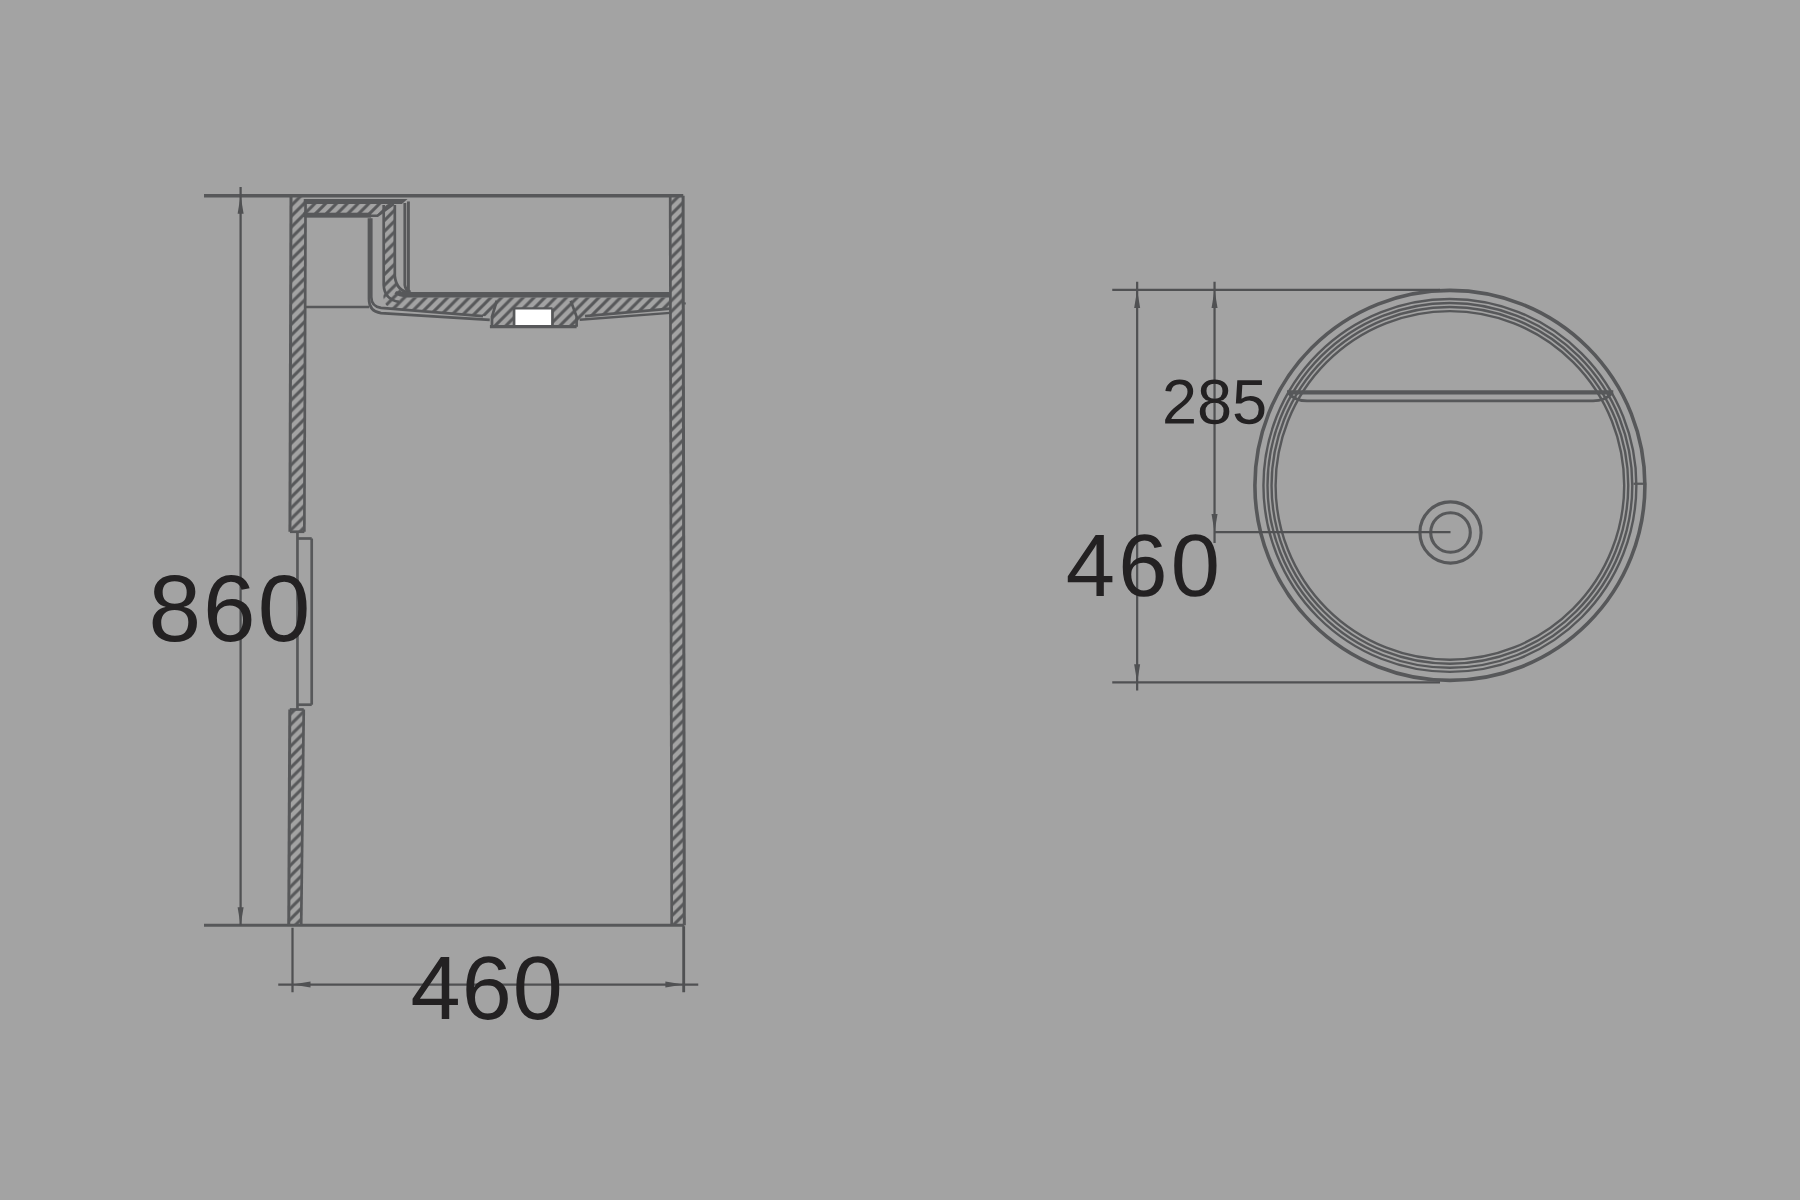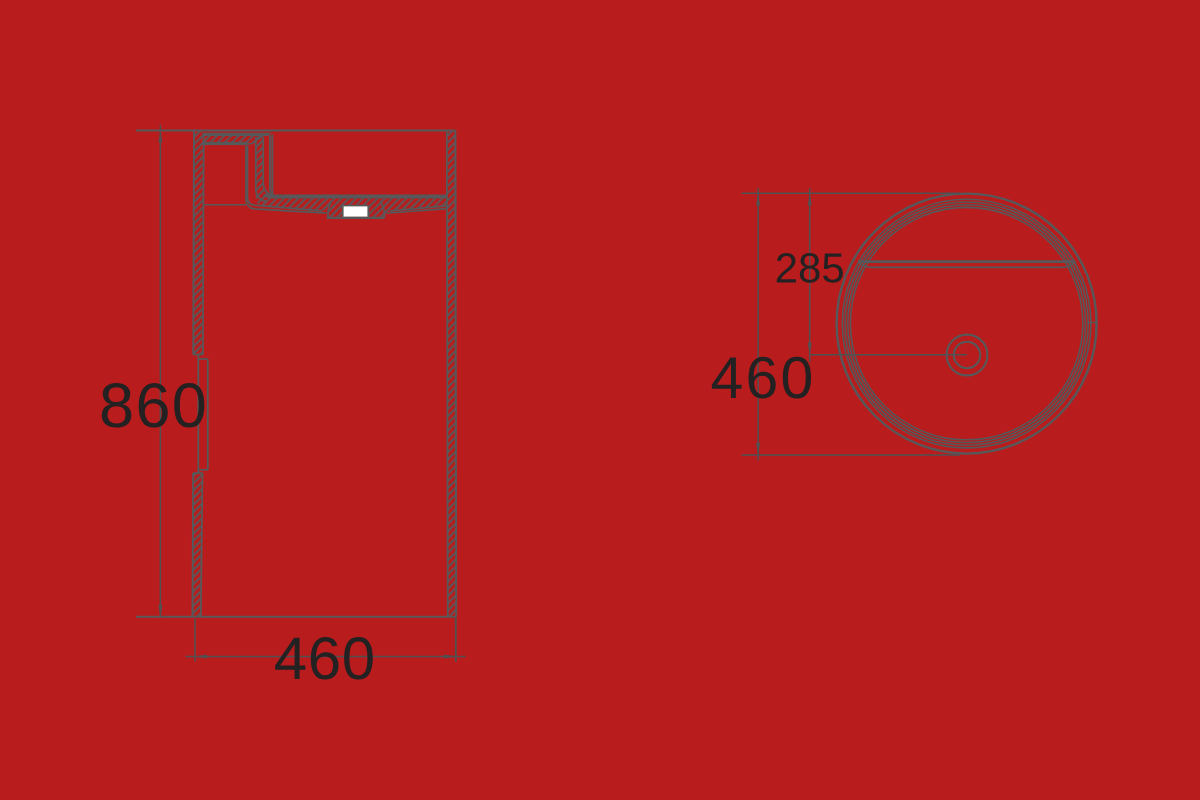--- a/index.html
+++ b/index.html
@@ -1,16 +1,16 @@
 <!DOCTYPE html>
 <html><head>
 <meta charset="utf-8">
 <style>
   html,body{margin:0;padding:0;background:#ffffff;}
-  .page{width:1200px;height:800px;position:relative;overflow:hidden;background:#b91c1c;}
+  .page{width:1200px;height:800px;position:relative;overflow:hidden;background:#a3a3a3;}
   svg{opacity:0.999;}
   text{font-family:"Liberation Sans", sans-serif;fill:#232122;-webkit-font-smoothing:antialiased;text-rendering:geometricPrecision;}
 </style>
 </head>
 <body>
 <div class="page">
 <svg width="1200" height="800" viewBox="0 0 1200 800">
 <defs>
   <pattern id="hatch" patternUnits="userSpaceOnUse" width="7.2" height="7.2">
     <path d="M-1.8,9 L9,-1.8 M-3.6,3.6 L3.6,-3.6 M3.6,10.8 L10.8,3.6" stroke="#57585a" stroke-width="2" fill="none"></path>

